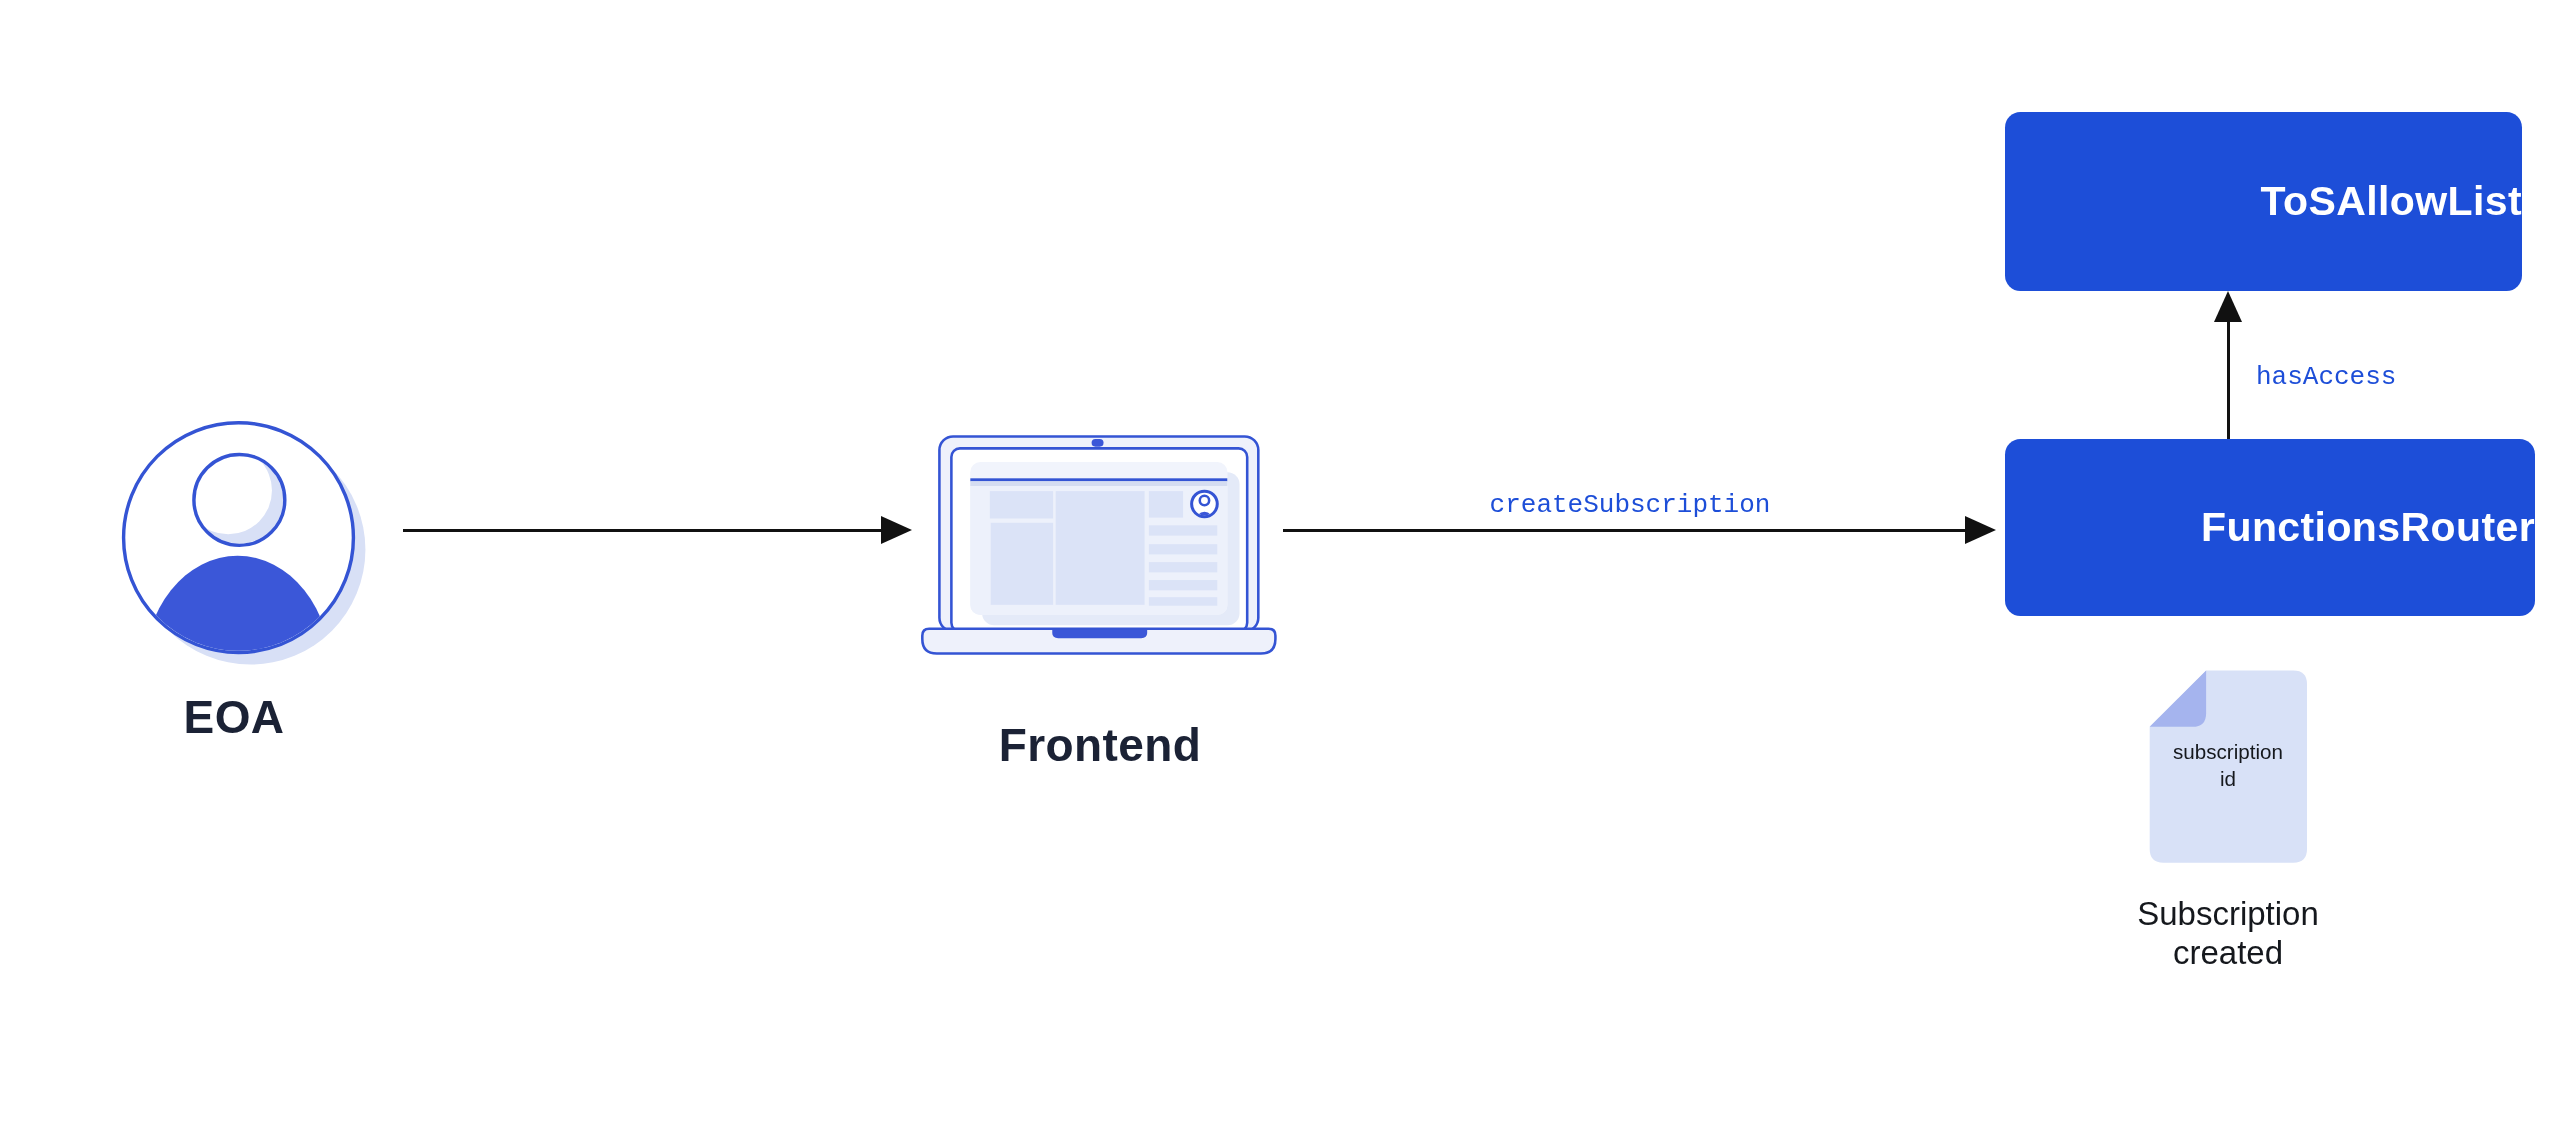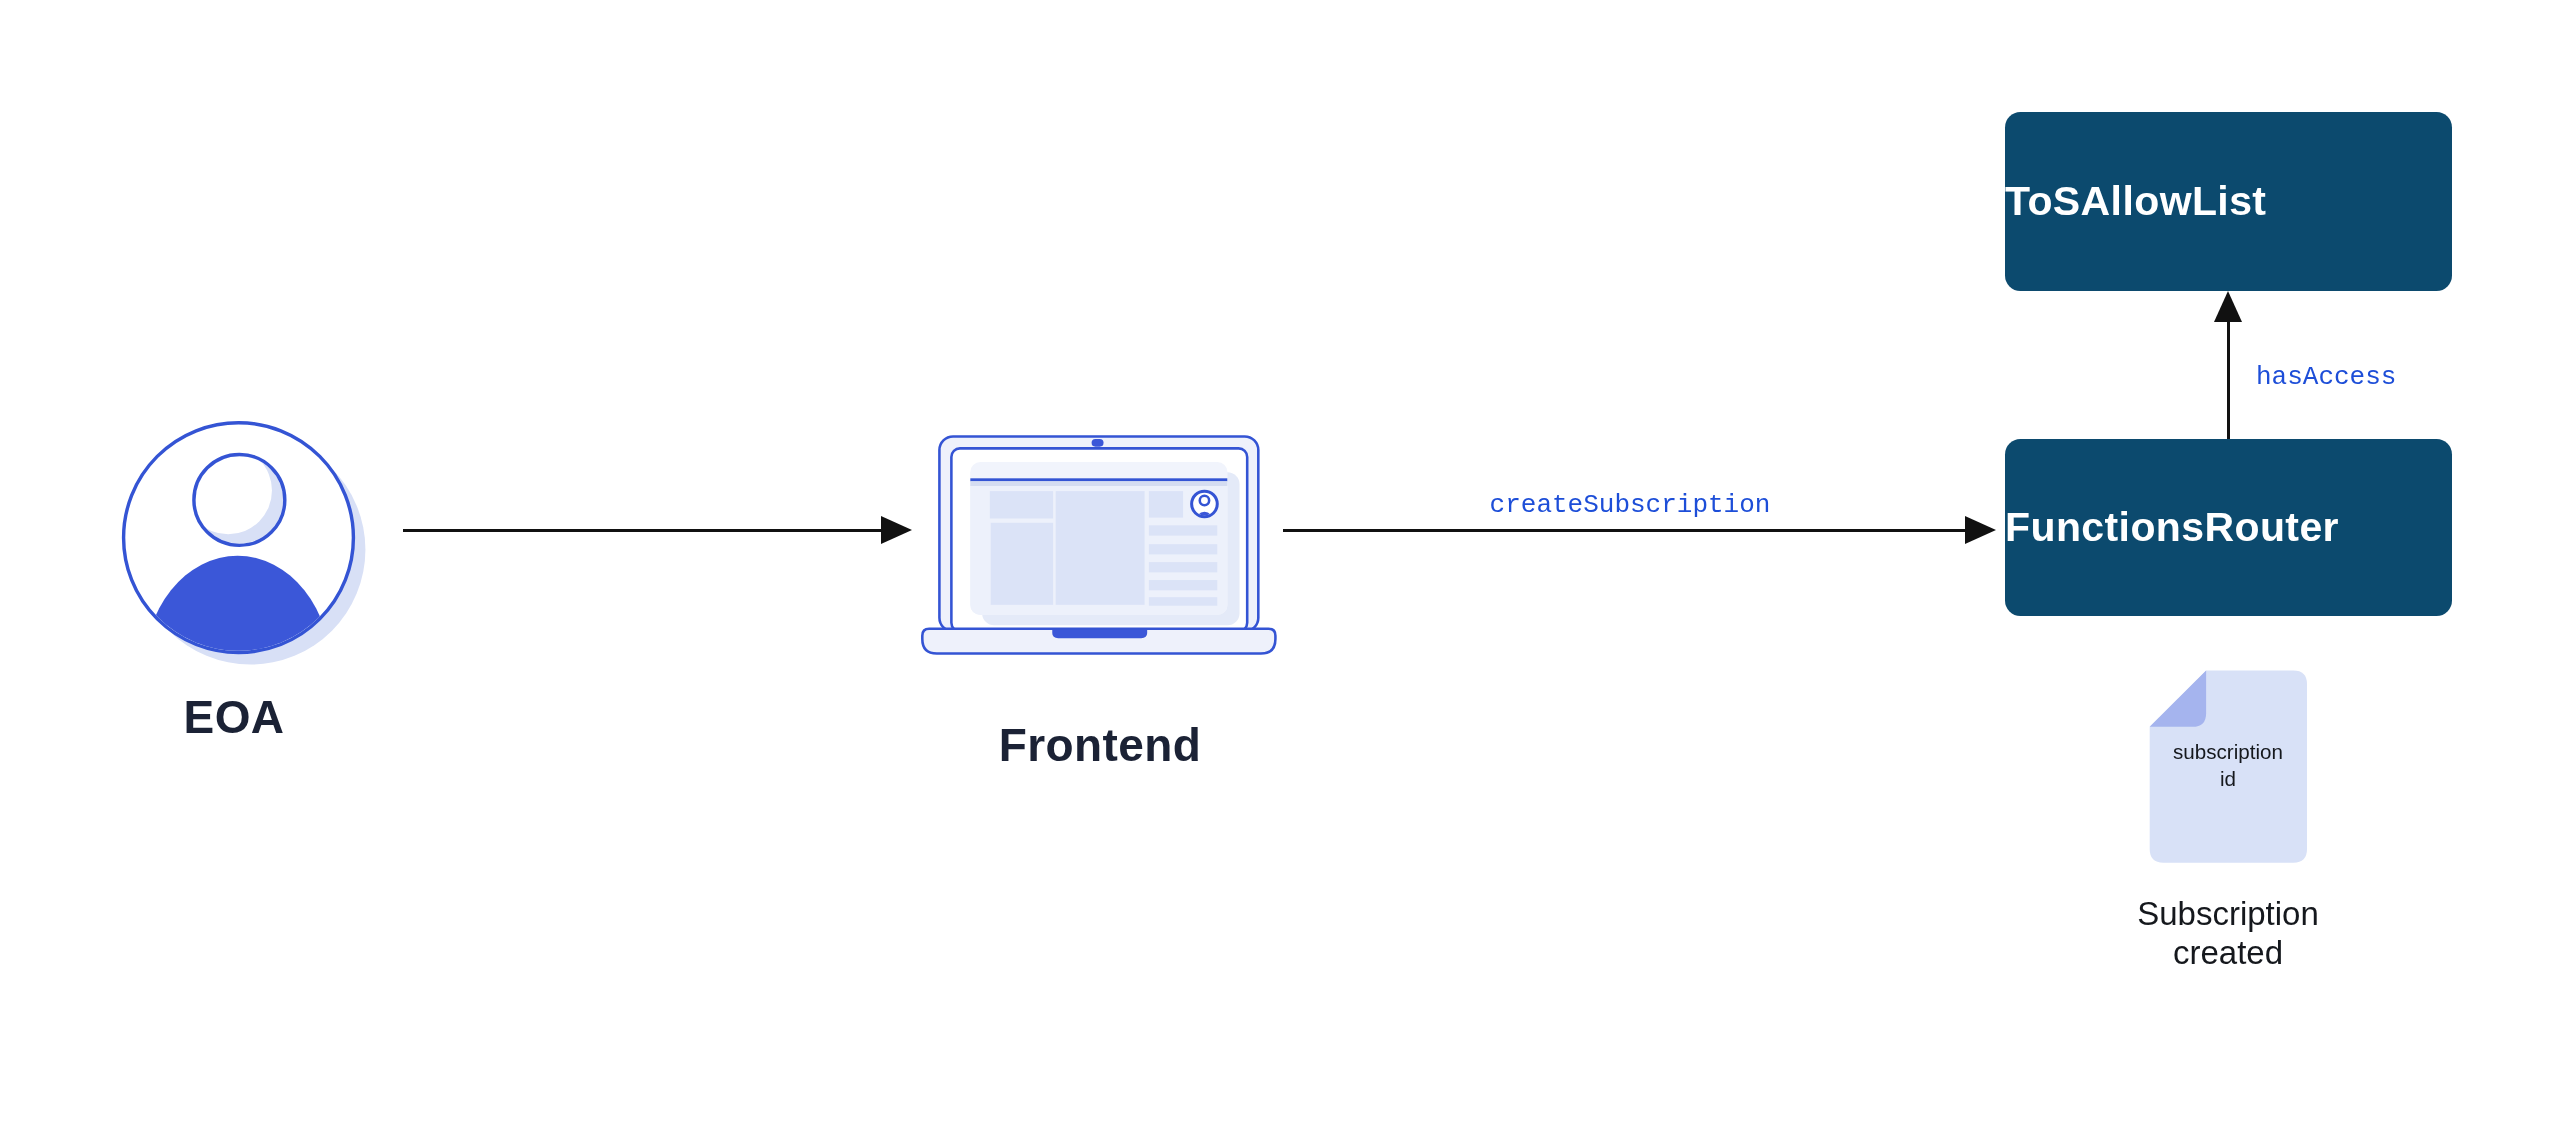--- a/index.html
+++ b/index.html
@@ -21,26 +21,26 @@
     font-weight: 700;
     font-size: 46px;
     letter-spacing: 0.4px;
     color: #1b2235;
     white-space: nowrap;
   }
 
   
   .contract-box {
     position: absolute;
-    width: 447px;
-    background: #0c4a6e;
+    width: 517px;
+    background: #1d4ed8;
     border-radius: 15.4px;
     display: flex;
     align-items: center;
-    justify-content: flex-start;
+    justify-content: flex-end;
   }
   .contract-box .contract-label {
     color: #ffffff;
     font-weight: 700;
     font-size: 41px;
     letter-spacing: 0.4px;
     white-space: nowrap;
   }
 
   
@@ -173,21 +173,21 @@
   <div class="arrow-head-right" style="left:1965px; top:516px;"></div>
 
   <div class="contract-box" style="left:2005px; top:112px; height:179px;">
     <span class="contract-label">ToSAllowList</span>
   </div>
 
   <div class="arrow-head-up" style="left:2214px; top:291px;"></div>
   <div class="arrow-line-v" style="left:2227px; top:320px; height:122px;"></div>
   <div class="edge-label" style="left:2256px; top:362px;">hasAccess</div>
 
-  <div class="contract-box" style="left:2005px; top:439px; height:177px;">
+  <div class="contract-box" style="left:2005px; top:439px; height:177px;padding-left:13px;">
     <span class="contract-label">FunctionsRouter</span>
   </div>
 
   <svg class="abs" style="left:2142px; top:664px;" width="171" height="206" viewBox="0 0 200 240">
     <path d="M 75 7 H 177 Q 193 7 193 23 V 216 Q 193 232 177 232 H 25 Q 9 232 9 216 V 73 Z" fill="#d8e1f7"></path>
     <path d="M 9 73 L 75 7 V 57 Q 75 73 59 73 Z" fill="#a5b4ee"></path>
   </svg>
   <div class="doc-text" style="left:2228px; top:739px;">
     <div>subscription</div>
     <div>id</div>

